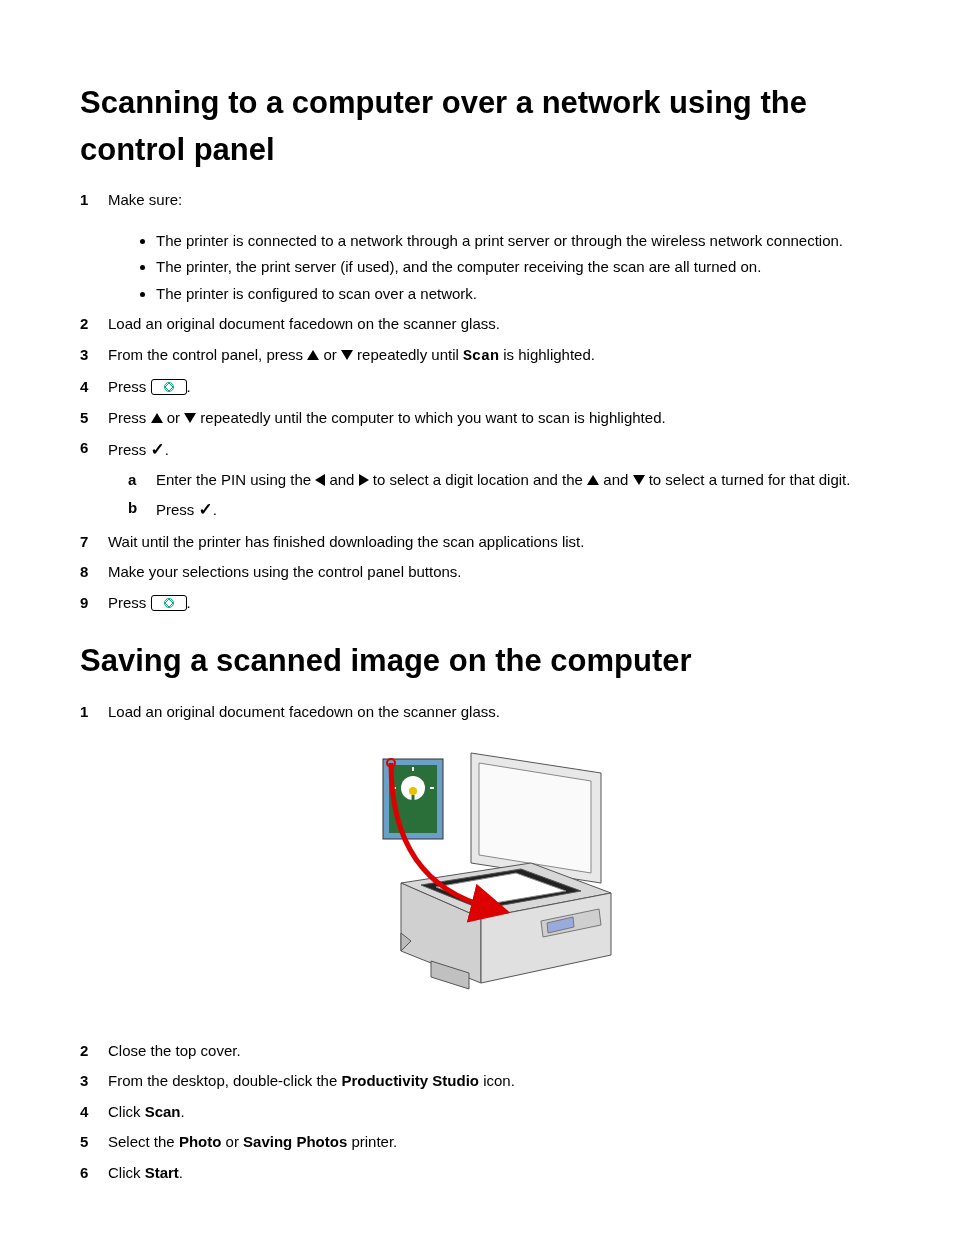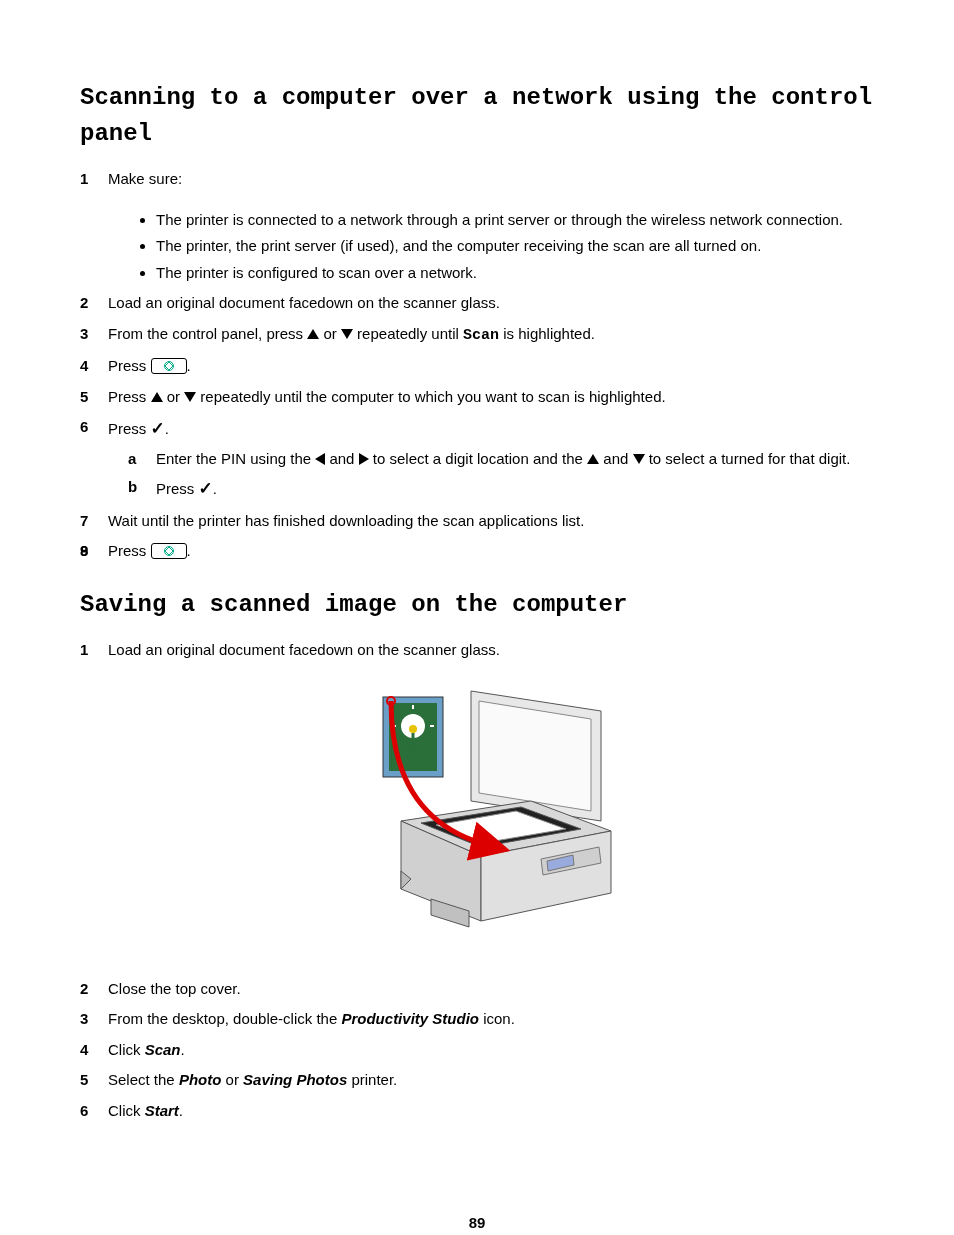--- a/index.html
+++ b/index.html
@@ -6,24 +6,23 @@
     font-family: Arial, Helvetica, sans-serif;
     font-size: 15px;
     color: #000;
     margin: 0;
     padding: 80px 80px 40px 80px;
     line-height: 1.5;
     width: 954px;
     box-sizing: border-box;
   }
   h2 {
-    font-size: 24px;
+    font-size: 31px;
     font-weight: bold;
     margin: 0 0 16px 0;
-    font-family: Liberation Mono, monospace;
   }
   ol.main {
     list-style: none;
     padding: 0;
     margin: 0 0 24px 0;
   }
   ol.main > li {
     margin: 8px 0;
     padding-left: 28px;
     position: relative;
@@ -99,21 +98,21 @@
   }
   .startbtn svg { display:block; margin: 1px auto 0 auto; }
   .check {
     font-weight: bold;
     font-size: 17px;
   }
   .scan-word {
     font-family: "Courier New", monospace;
     font-weight: bold;
   }
-  strong { font-weight: bold; font-style: italic; }
+  strong { font-weight: bold; }
   .figure {
     text-align: center;
     margin: 10px 0 20px 0;
   }
   .pagenum {
     text-align: center;
     font-weight: bold;
     margin-top: 90px;
   }
 </style>
@@ -165,20 +164,21 @@
         <span>Press </span><span class="check">✓</span><span>.</span>
       </li>
     </ol>
   </li>
   <li>
     <span class="num">7</span>
     <span>Wait until the printer has finished downloading the scan applications list.</span>
   </li>
   <li>
     <span class="num">8</span>
+    <span>Make your selections using the control panel buttons.</span>
   </li>
   <li>
     <span class="num">9</span>
     <span>Press </span><span class="startbtn"><svg width="12" height="12" viewBox="0 0 12 12">
           <g fill="none" stroke="#0a8" stroke-width="1">
             <circle cx="6" cy="6" r="4.5"></circle>
             <path d="M6 2 L10 6 L6 10 L2 6 Z"></path>
           </g>
         </svg></span><span>.</span>
   </li>

